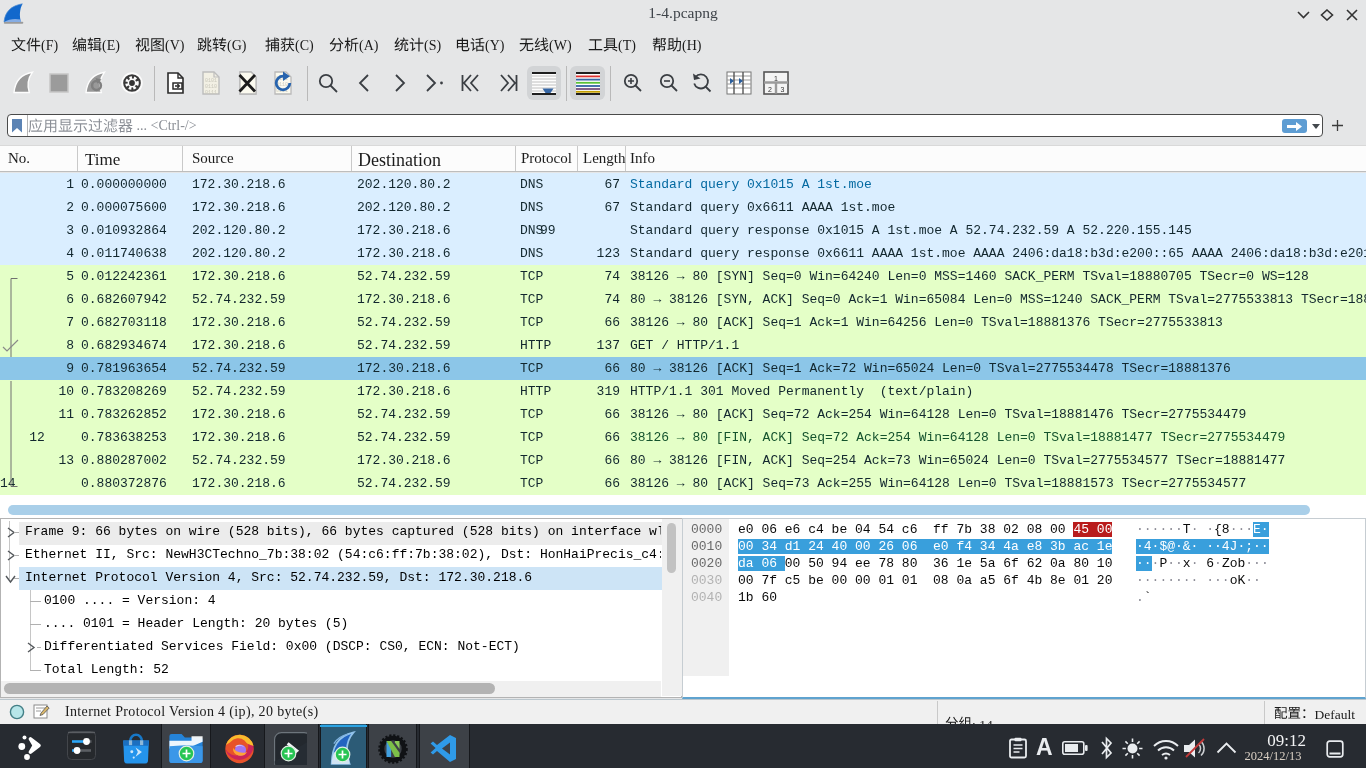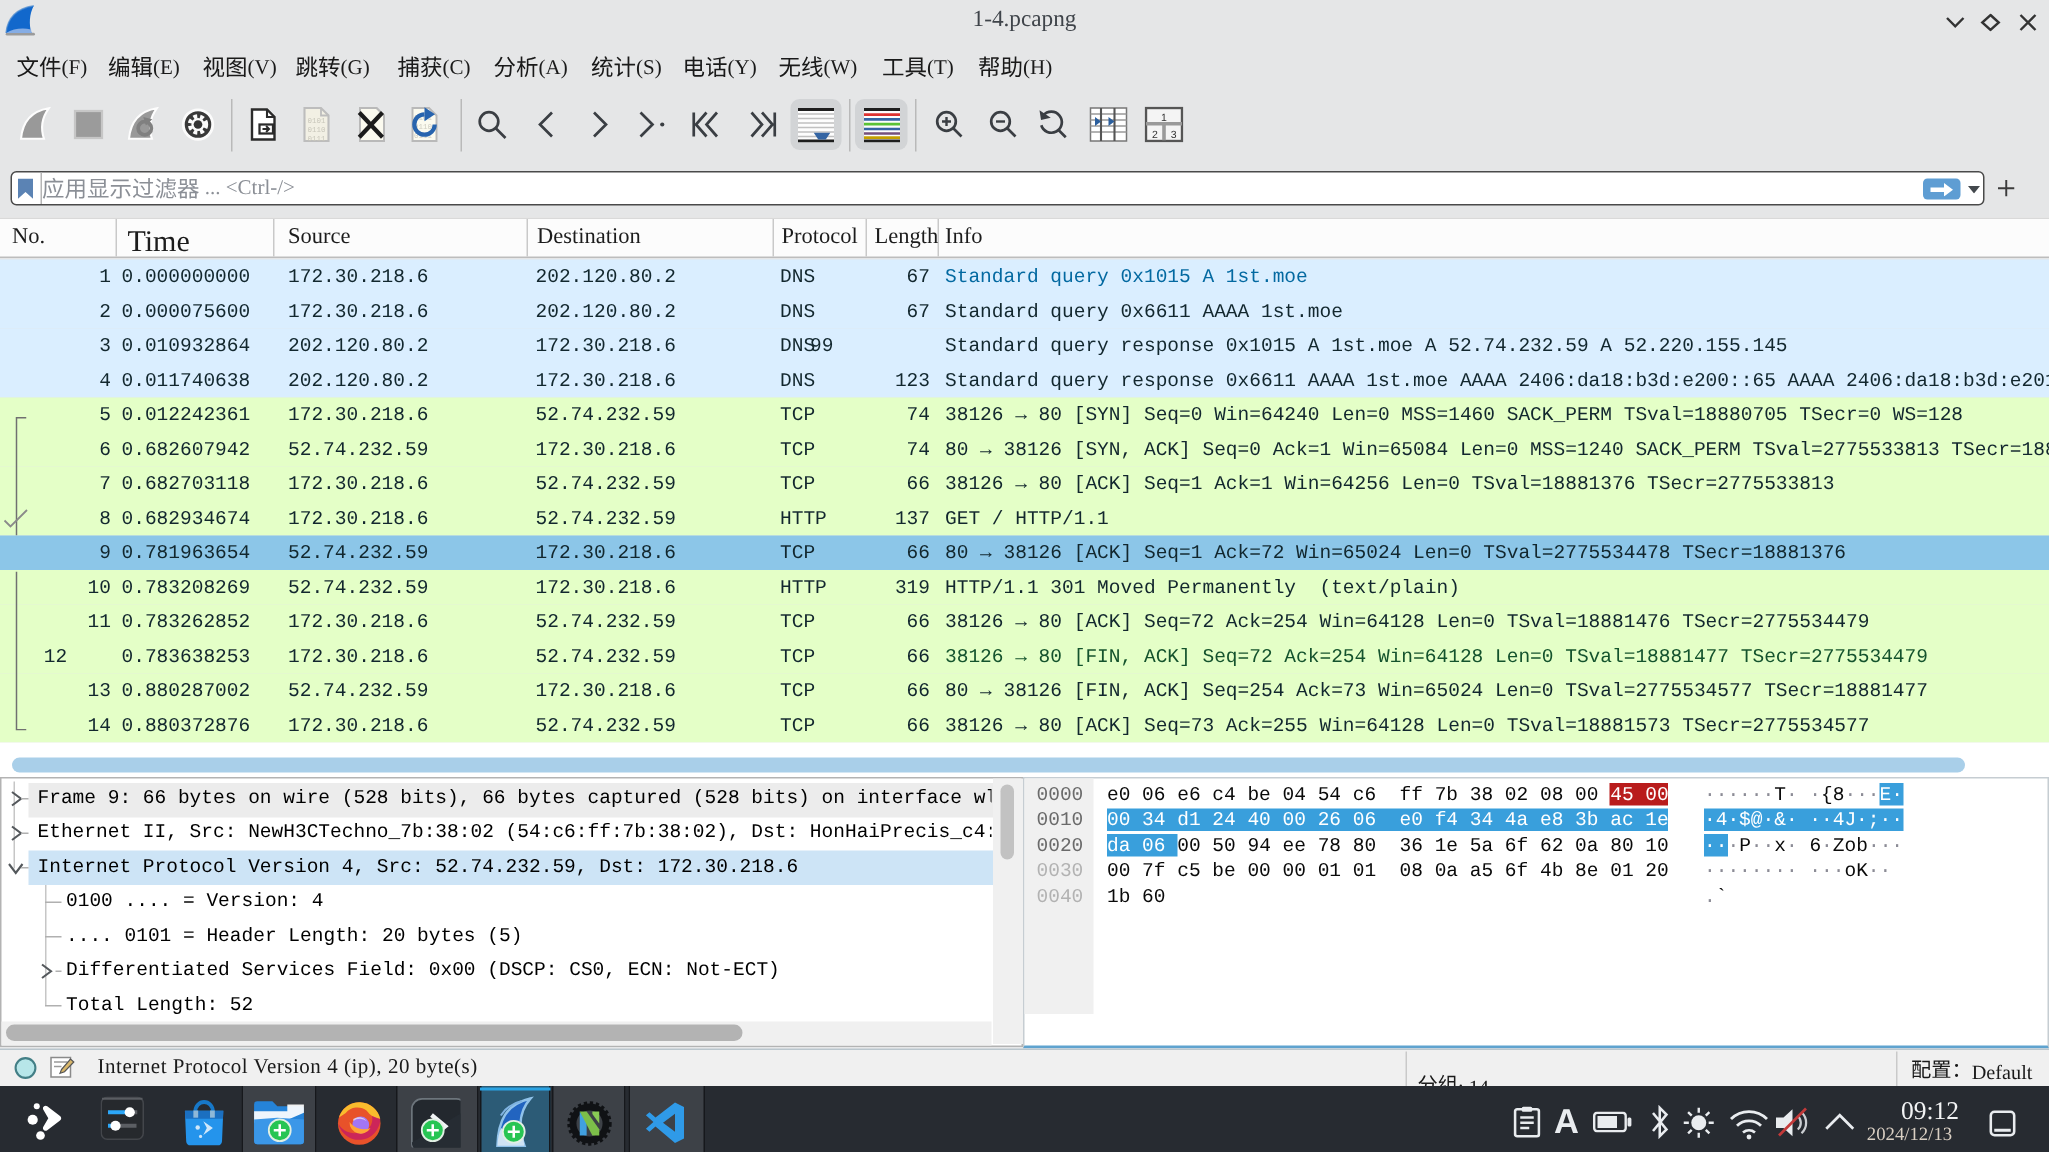--- a/index.html
+++ b/index.html
@@ -261,23 +261,23 @@
     <path d="M5.5 0 V11 M0 5.5 H11" stroke="#3c3c3c" stroke-width="1.3"></path>
   </svg>
 <div class="abs" style="left:0;top:145px;width:1366px;height:27px;background:#fcfcfc;border-top:1px solid #d9d9d9;border-bottom:1px solid #bdbdbd"></div>
 <div class="abs" style="left:76.5px;top:146px;width:1px;height:25px;background:#c9c9c9"></div>
 <div class="abs" style="left:182px;top:146px;width:1px;height:25px;background:#c9c9c9"></div>
 <div class="abs" style="left:350.5px;top:146px;width:1px;height:25px;background:#c9c9c9"></div>
 <div class="abs" style="left:515px;top:146px;width:1px;height:25px;background:#c9c9c9"></div>
 <div class="abs" style="left:577px;top:146px;width:1px;height:25px;background:#c9c9c9"></div>
 <div class="abs" style="left:625px;top:146px;width:1px;height:25px;background:#c9c9c9"></div>
 <div class="abs" style="left:8px;top:150px;font-size:15px;color:#1c1c1c">No.</div>
-<div class="abs" style="left:85px;top:150px;font-size:20px;color:#1c1c1c">Time</div>
+<div class="abs" style="left:85px;top:150px;font-size:17px;color:#1c1c1c">Time</div>
 <div class="abs" style="left:192px;top:150px;font-size:15px;color:#1c1c1c">Source</div>
-<div class="abs" style="left:358px;top:150px;font-size:15px;color:#1c1c1c">Destination</div>
+<div class="abs" style="left:358px;top:150px;font-size:18px;color:#1c1c1c">Destination</div>
 <div class="abs" style="left:521px;top:150px;font-size:15px;color:#1c1c1c">Protocol</div>
 <div class="abs" style="left:583px;top:150px;font-size:15px;color:#1c1c1c">Length</div>
 <div class="abs" style="left:630px;top:150px;font-size:15px;color:#1c1c1c">Info</div>
 <div class="abs" style="left:0;top:173px;width:1366px;height:23px;background:#daeeff"></div>
 <div class="abs mono" style="left:0;top:177px;width:74px;text-align:right;color:#12272e">1</div>
 <div class="abs mono" style="left:81px;top:177px;color:#12272e">0.000000000</div>
 <div class="abs mono" style="left:192px;top:177px;color:#12272e">172.30.218.6</div>
 <div class="abs mono" style="left:357px;top:177px;color:#12272e">202.120.80.2</div>
 <div class="abs mono" style="left:520px;top:177px;color:#12272e">DNS</div>
 <div class="abs mono" style="left:540px;top:177px;width:80px;text-align:right;color:#12272e">67</div>
@@ -372,21 +372,21 @@
 <div class="abs mono" style="left:630px;top:430px;color:#14532d;width:736px;overflow:hidden">38126 → 80 [FIN, ACK] Seq=72 Ack=254 Win=64128 Len=0 TSval=18881477 TSecr=2775534479</div>
 <div class="abs" style="left:0;top:449px;width:1366px;height:23px;background:#e4ffc7"></div>
 <div class="abs mono" style="left:0;top:453px;width:74px;text-align:right;color:#12272e">13</div>
 <div class="abs mono" style="left:81px;top:453px;color:#12272e">0.880287002</div>
 <div class="abs mono" style="left:192px;top:453px;color:#12272e">52.74.232.59</div>
 <div class="abs mono" style="left:357px;top:453px;color:#12272e">172.30.218.6</div>
 <div class="abs mono" style="left:520px;top:453px;color:#12272e">TCP</div>
 <div class="abs mono" style="left:540px;top:453px;width:80px;text-align:right;color:#12272e">66</div>
 <div class="abs mono" style="left:630px;top:453px;color:#12272e;width:736px;overflow:hidden">80 → 38126 [FIN, ACK] Seq=254 Ack=73 Win=65024 Len=0 TSval=2775534577 TSecr=18881477</div>
 <div class="abs" style="left:0;top:472px;width:1366px;height:23px;background:#e4ffc7"></div>
-<div class="abs mono" style="left:0;top:476px;width:74px;text-align:right;color:#12272e">14</div>
+<div class="abs mono" style="left:0;top:476px;width:74px;color:#12272e">14</div>
 <div class="abs mono" style="left:81px;top:476px;color:#12272e">0.880372876</div>
 <div class="abs mono" style="left:192px;top:476px;color:#12272e">172.30.218.6</div>
 <div class="abs mono" style="left:357px;top:476px;color:#12272e">52.74.232.59</div>
 <div class="abs mono" style="left:520px;top:476px;color:#12272e">TCP</div>
 <div class="abs mono" style="left:540px;top:476px;width:80px;text-align:right;color:#12272e">66</div>
 <div class="abs mono" style="left:630px;top:476px;color:#12272e;width:736px;overflow:hidden">38126 → 80 [ACK] Seq=73 Ack=255 Win=64128 Len=0 TSval=18881573 TSecr=2775534577</div>
 <svg class="abs" style="left:8px;top:278px" width="12" height="79" viewBox="0 0 12 79">
     <path d="M9.5 0.5 H3 V79" fill="none" stroke="#707070" stroke-width="1"></path>
   </svg>
 <svg class="abs" style="left:8px;top:381px" width="12" height="106" viewBox="0 0 12 106">

